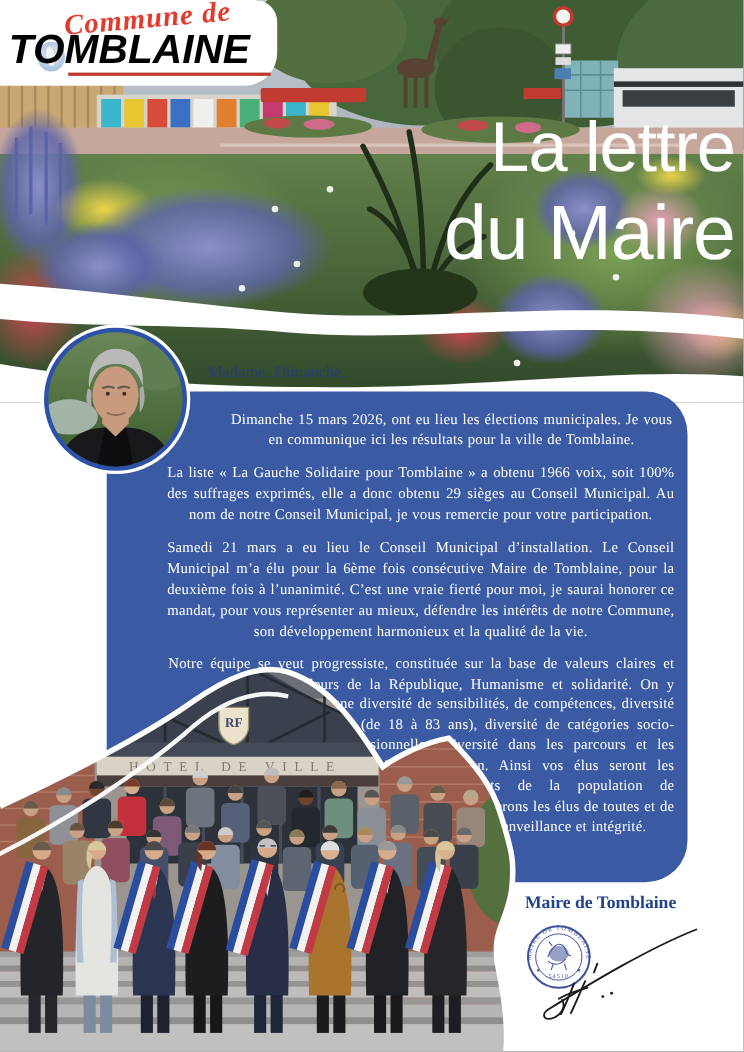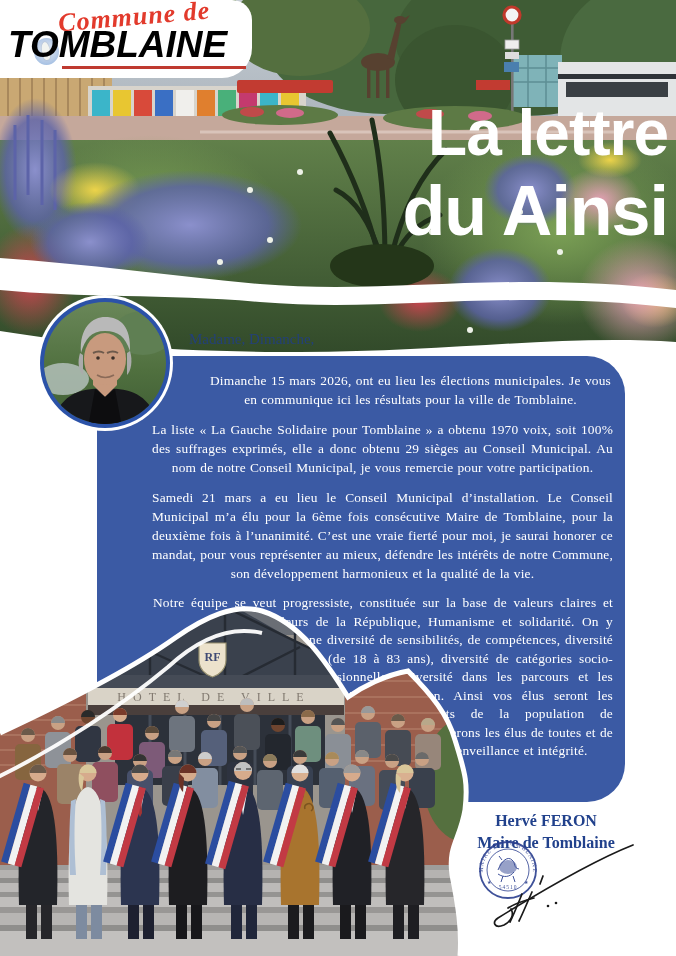--- a/index.html
+++ b/index.html
@@ -22,21 +22,21 @@
              letter-spacing:0;white-space:nowrap;}
   .o-statue{position:absolute;left:34px;top:38px;width:25px;height:27px;border-radius:50%;
             background:radial-gradient(circle at 50% 45%,#eef3f9 0%,#b9cde8 55%,#8fb2dd 100%);}
   .o-statue::after{content:"";position:absolute;left:8px;top:4px;width:8px;height:18px;
             background:#f2f4f0;border-radius:45% 55% 40% 40%;transform:rotate(-8deg);
             box-shadow:0 0 2px #9aa7b8;}
   .logo-underline{position:absolute;left:62px;top:66px;width:184px;height:3px;background:#bf3a30;}
 
   
   .title{position:absolute;right:8px;top:94px;text-align:right;z-index:5;color:#fff;
-         font-family:"Liberation Sans",sans-serif;font-weight:bold;line-height:78px;
+         font-family:"Liberation Sans",sans-serif;font-weight:normal;line-height:78px;
          letter-spacing:-1px;}
   .title .l1{font-size:64px;}
   .title .l2{font-size:70px;}
 
   
   .salutation{position:absolute;left:189px;top:331px;font-size:15px;color:#234078;z-index:3;}
 
   
   .letter-card{position:absolute;left:97px;top:356px;width:528px;height:446px;
                background:#3b5aa4;border-radius:52px 38px 38px 46px;z-index:2;
@@ -208,28 +208,28 @@
 
   <div class="logo-panel">
     <div class="o-statue"></div>
     <div class="logo-script">Commune de</div>
     <div class="logo-word">TOMBLAINE</div>
     <div class="logo-underline"></div>
   </div>
 
   <div class="title">
     <div class="l1">La lettre</div>
-    <div class="l2">du Ainsi</div>
+    <div class="l2">du Maire</div>
   </div>
 
   <div class="salutation">Madame, Dimanche,</div>
 
   <div class="letter-card">
     <p class="p1">Dimanche 15 mars 2026, ont eu lieu les élections municipales. Je vous en communique ici les résultats pour la ville de Tomblaine.</p>
-    <p class="p2">La liste « La Gauche Solidaire pour Tomblaine » a obtenu 1970 voix, soit 100% des suffrages exprimés, elle a donc obtenu 29 sièges au Conseil Municipal. Au nom de notre Conseil Municipal, je vous remercie pour votre participation.</p>
+    <p class="p2">La liste « La Gauche Solidaire pour Tomblaine » a obtenu 1966 voix, soit 100% des suffrages exprimés, elle a donc obtenu 29 sièges au Conseil Municipal. Au nom de notre Conseil Municipal, je vous remercie pour votre participation.</p>
     <p class="p3">Samedi 21 mars a eu lieu le Conseil Municipal d’installation. Le Conseil Municipal m’a élu pour la 6ème fois consécutive Maire de Tomblaine, pour la deuxième fois à l’unanimité. C’est une vraie fierté pour moi, je saurai honorer ce mandat, pour vous représenter au mieux, défendre les intérêts de notre Commune, son développement harmonieux et la qualité de la vie.</p>
     <p class="p4"><span class="st" style="width:1px;height:19px"></span><span class="st" style="width:53px;height:18.5px"></span><span class="st" style="width:110px;height:18.5px"></span><span class="st" style="width:133px;height:18.5px"></span><span class="st" style="width:150px;height:18.5px"></span><span class="st" style="width:170px;height:18.5px"></span><span class="st" style="width:178px;height:18.5px"></span><span class="st" style="width:193px;height:18.5px"></span><span class="st" style="width:208px;height:18.5px"></span><span class="st" style="width:228px;height:18.5px"></span><span class="st" style="width:243px;height:18.5px"></span><span class="st" style="width:256px;height:18.5px"></span><span>Notre équipe se veut progressiste, constituée sur la base de valeurs claires et partagées, valeurs de la République, Humanisme et solidarité. On y trouve une diversité de sensibilités, de compétences, diversité d’âges (de 18 à 83 ans), diversité de catégories socio-professionnelles, diversité dans les parcours et les histoires de chacun. Ainsi vos élus seront les dignes représentants de la population de Tomblaine. Nous serons les élus de toutes et de tous, avec bienveillance et intégrité.</span></p>
   </div>
 
   <svg class="portrait" viewBox="0 0 140 140" aria-hidden="true">
     <defs>
       <clipPath id="pc">
           <circle cx="70" cy="70" r="61"></circle>
         </clipPath>
       <linearGradient id="pg" x1="0" y1="0" x2="0" y2="1">
@@ -542,21 +542,20 @@
             <path d="M396,198 c-1,9 0,16 4,20 l1,-15 Z" fill="#d9c79a"></path>
           </g>
       </g>
     </g>
 
     <path d="M0,158 C60,130 130,95 175,63 C205,42 235,28 262,36 C300,48 325,85 348,122 C362,112 385,100 408,96 C432,120 448,140 455,165 C466,200 468,210 465,235 C460,265 448,270 452,300 C458,330 462,355 460,381" fill="none" stroke="#ffffff" stroke-width="5"></path>
     <path d="M-8,205 C60,172 125,128 168,92 C196,66 228,50 262,58" fill="none" stroke="#ffffff" stroke-width="4" opacity="0.95"></path>
   </svg>
 
   <div class="sign-block">
-    <div>Hervé FERON</div>
     <div>Maire de Tomblaine</div>
   </div>
 
   <svg class="sigsvg" viewBox="0 0 236 156" aria-hidden="true">
 
     <g opacity="0.9">
       <circle cx="68" cy="70" r="28" fill="none" stroke="#2b3f8f" stroke-width="1.8"></circle>
       <circle cx="68" cy="70" r="21" fill="none" stroke="#2b3f8f" stroke-width="0.9"></circle>
       <defs>
           <path id="stampArc" d="M45,80 A25,25 0 1 1 91,80"></path>

